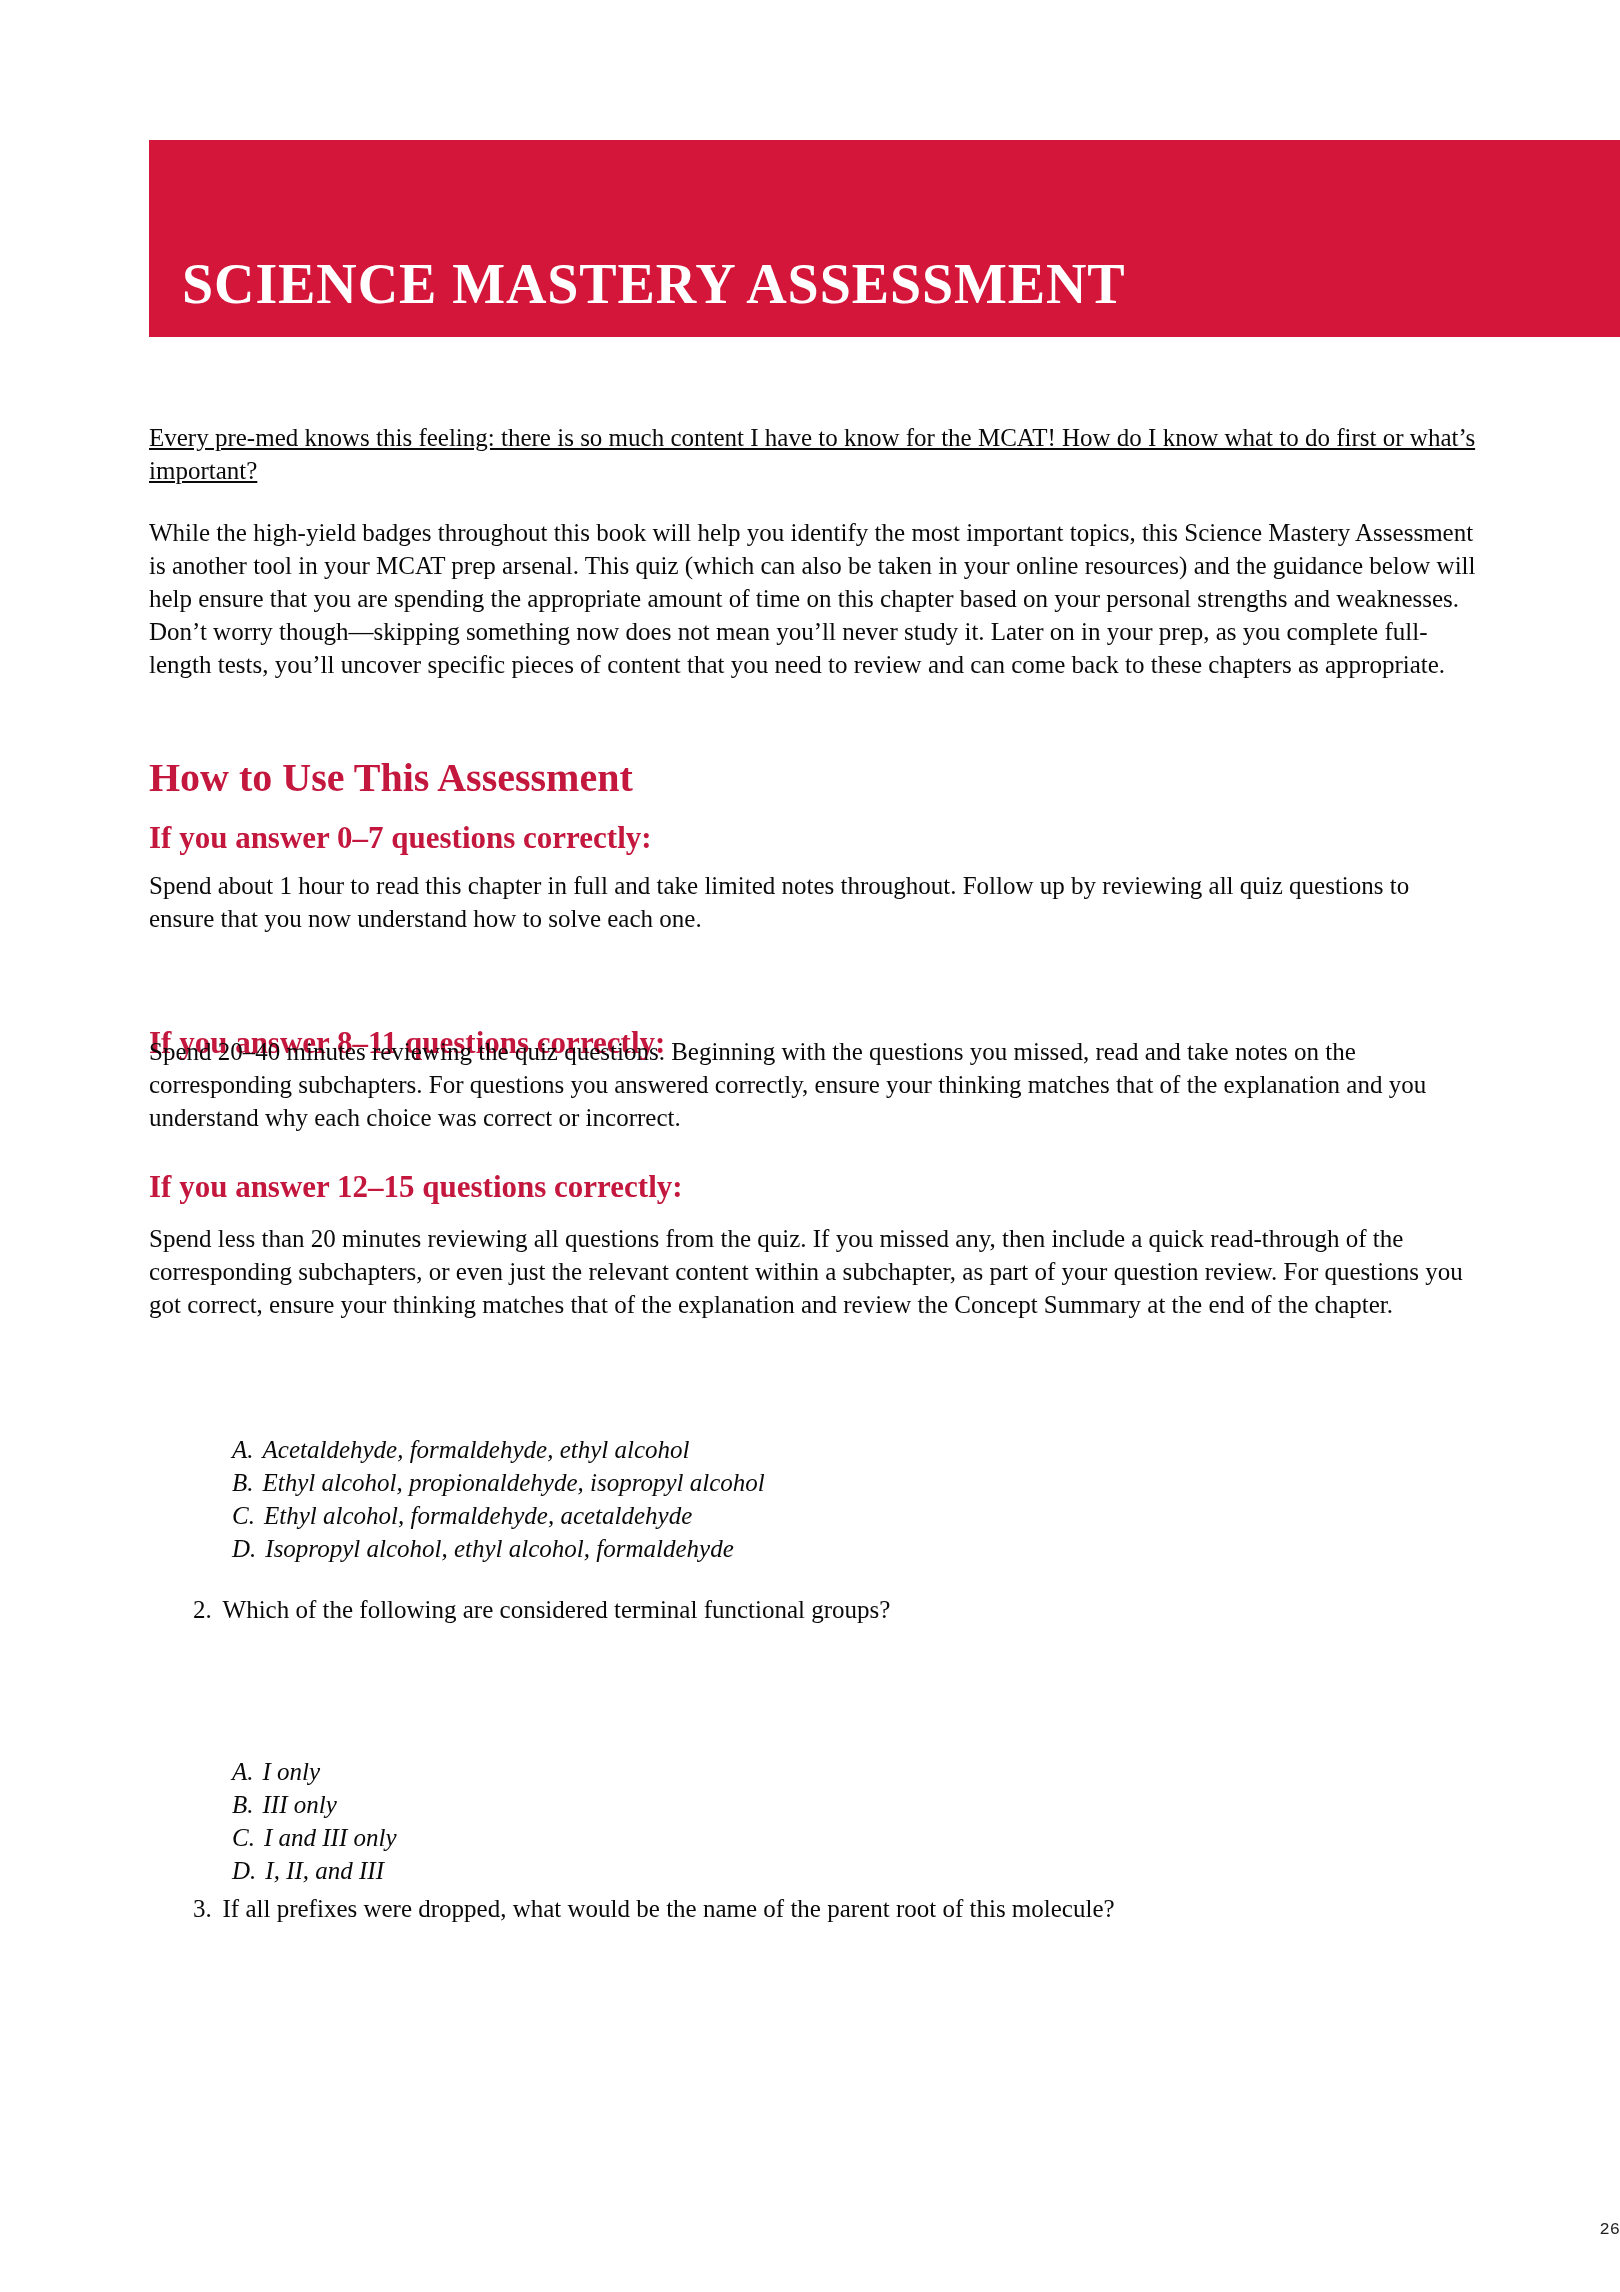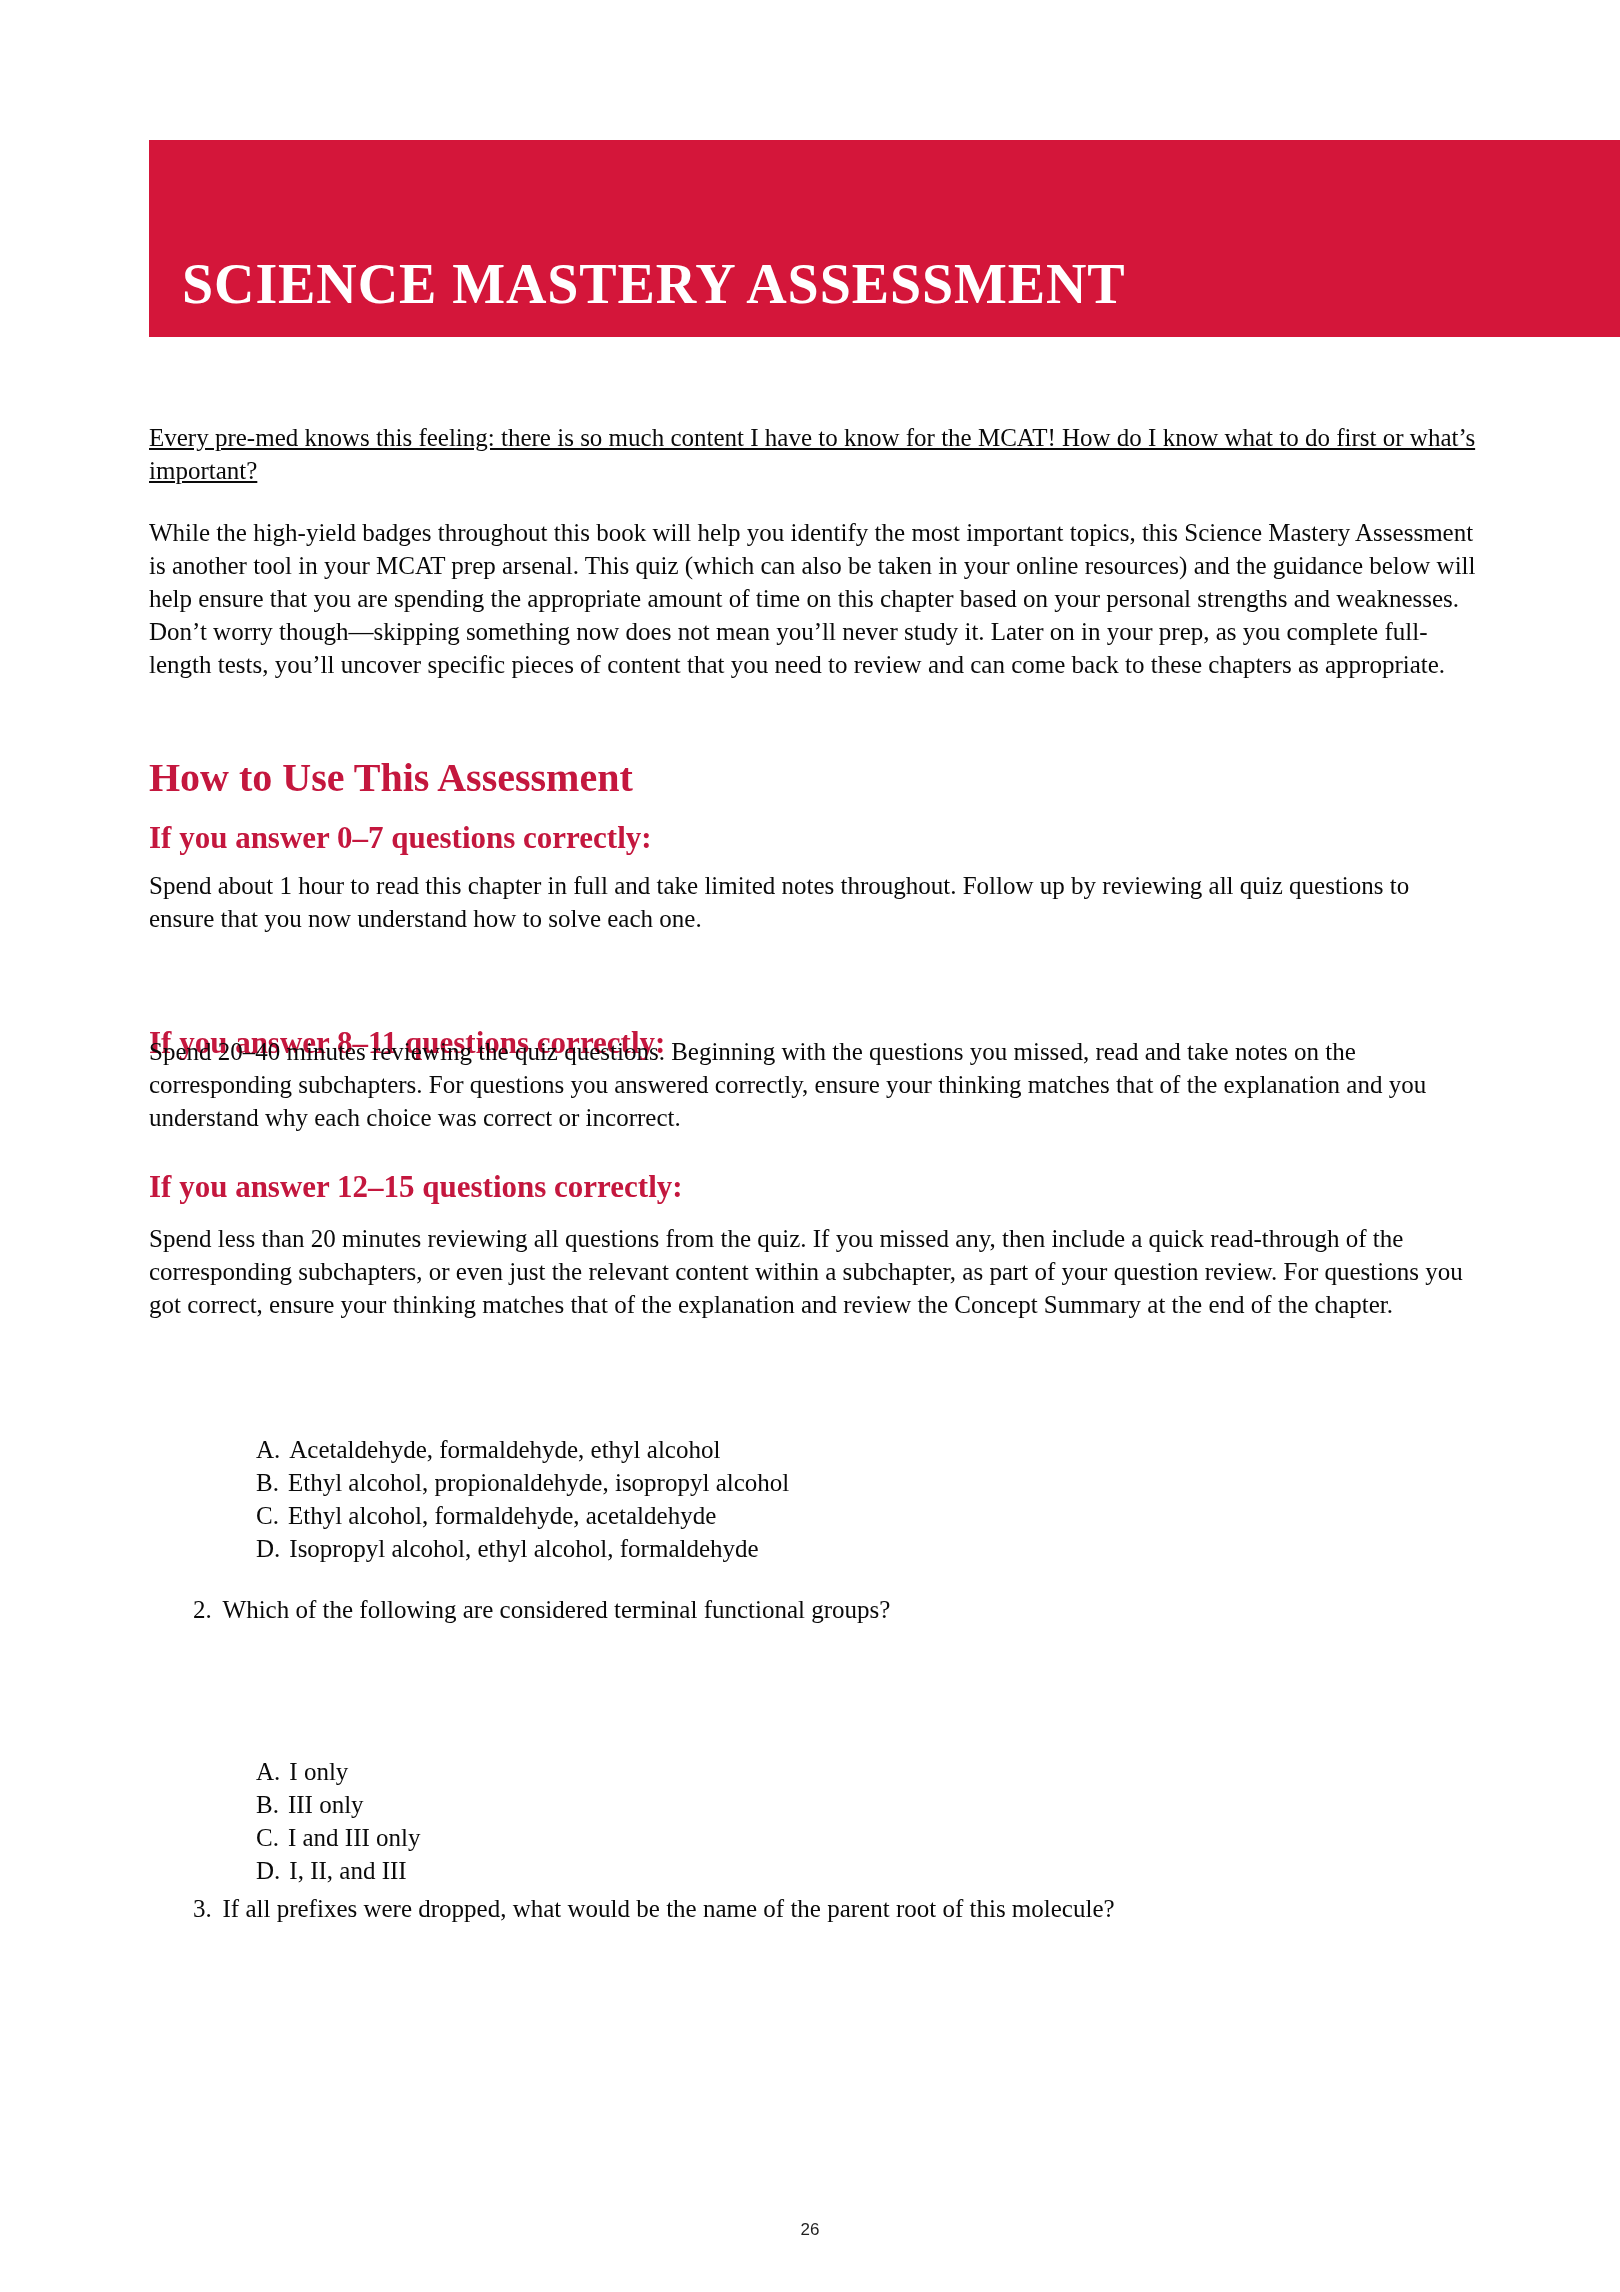--- a/index.html
+++ b/index.html
@@ -48,34 +48,34 @@
   }
   .sub {
     font-size: 31px;
     font-weight: bold;
     color: var(--heading-red, #C4173E);
     line-height: 1.1;
     white-space: nowrap;
   }
   .question { left: 193px; width: 1287px; }
   .q-number { margin-right: 10.8px; }
-  .options { left: 256px; width: 1242px; line-height: 33px; }
+  .options { left: 232px; width: 1242px; line-height: 33px; font-style: italic; }
   .option-row { white-space: nowrap; }
   .opt-label { margin-right: 9px; }
   .numerals { left: 149px; width: 1242px; line-height: 33px; }
   .numeral-row { white-space: nowrap; }
   .num-label { display: inline-block; width: 128px; text-align: right; }
   .num-text { margin-left: 9px; }
   .page-number {
     position: absolute;
     left: 0;
     top: 2220px;
     width: 1620px;
-    text-align: center;
-    font-family: Liberation Sans, sans-serif;
+    text-align: right;
+    font-family: Liberation Mono, monospace;
     font-size: 17px;
     color: #1f1f1f;
   }
 </style>
 </head>
 <body>
 
 <div class="page">
 
   <div class="banner">

